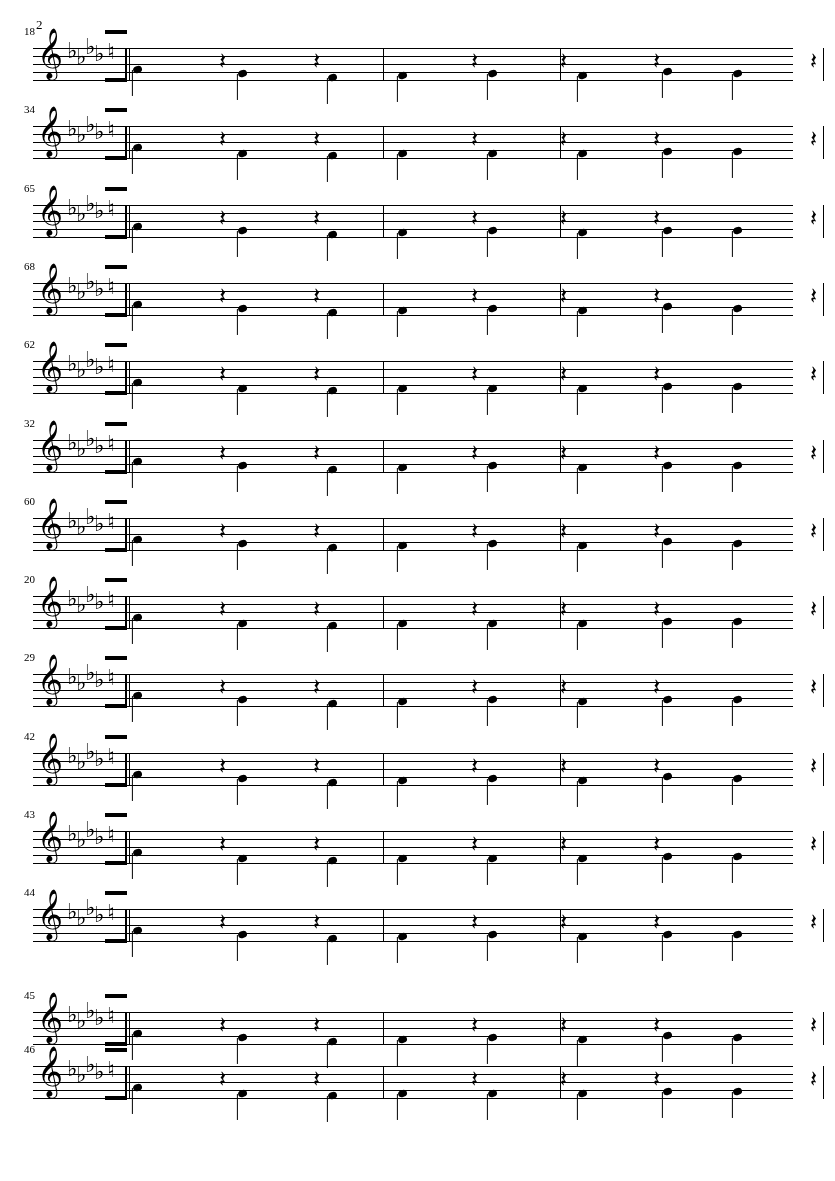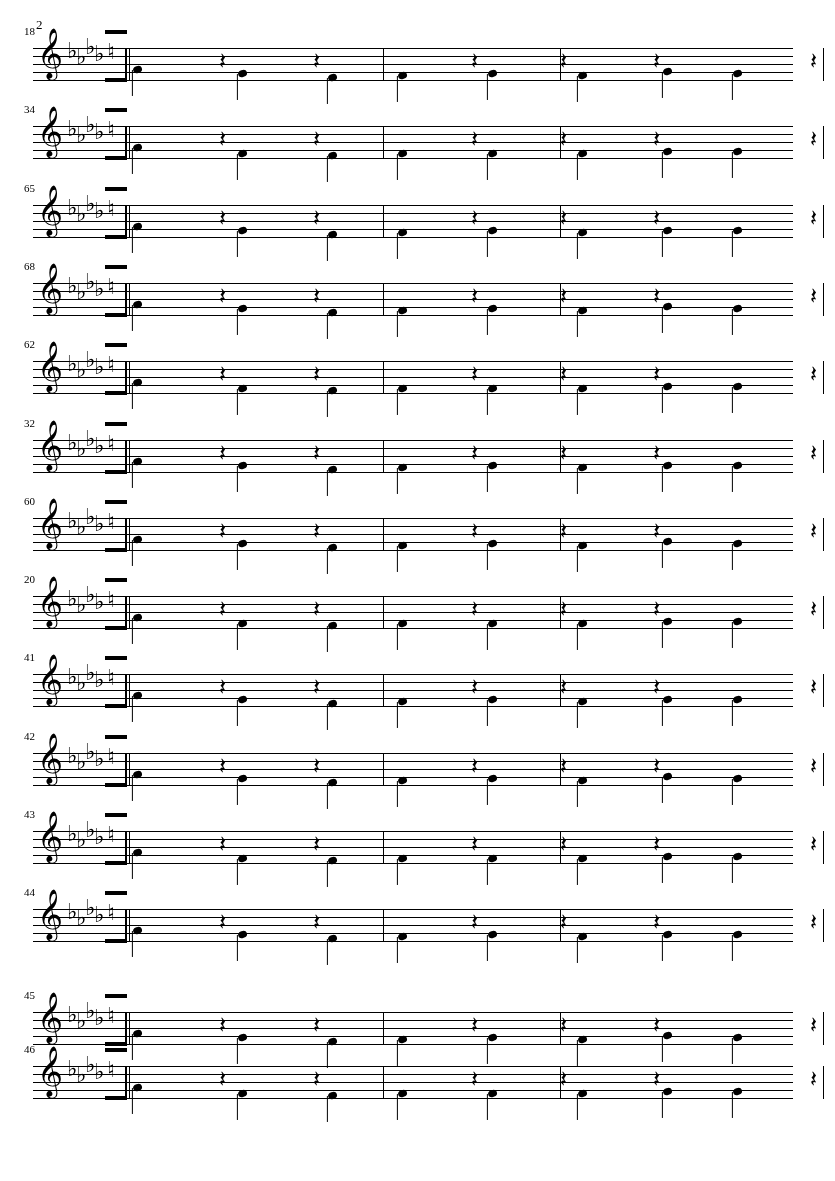--- a/index.html
+++ b/index.html
@@ -441,21 +441,21 @@
         <div class="note stemdown" style="left: 663px; top: 48px;"></div>
         <div class="note stemdown" style="left: 733px; top: 48px;"></div>
         <div class="rest" style="left: 219px; top: 28px;">𝄽</div>
         <div class="rest" style="left: 313px; top: 28px;">𝄽</div>
         <div class="rest" style="left: 471px; top: 28px;">𝄽</div>
         <div class="rest" style="left: 560px; top: 28px;">𝄽</div>
         <div class="rest" style="left: 653px; top: 28px;">𝄽</div>
         <div class="rest" style="left: 810px; top: 28px;">𝄽</div>
       </div>
       <div class="system" style="top: 648.4px;">
-        <div class="measure-number">41</div>
+        <div class="measure-number">29</div>
         <div class="staff">
           <div class="line l0"></div>
           <div class="line l1"></div>
           <div class="line l2"></div>
           <div class="line l3"></div>
           <div class="line l4"></div>
           <div class="clef">𝄞</div>
           <div class="keysig ks1">♭</div>
           <div class="keysig ks2">♭</div>
           <div class="keysig ks3">♭</div>

